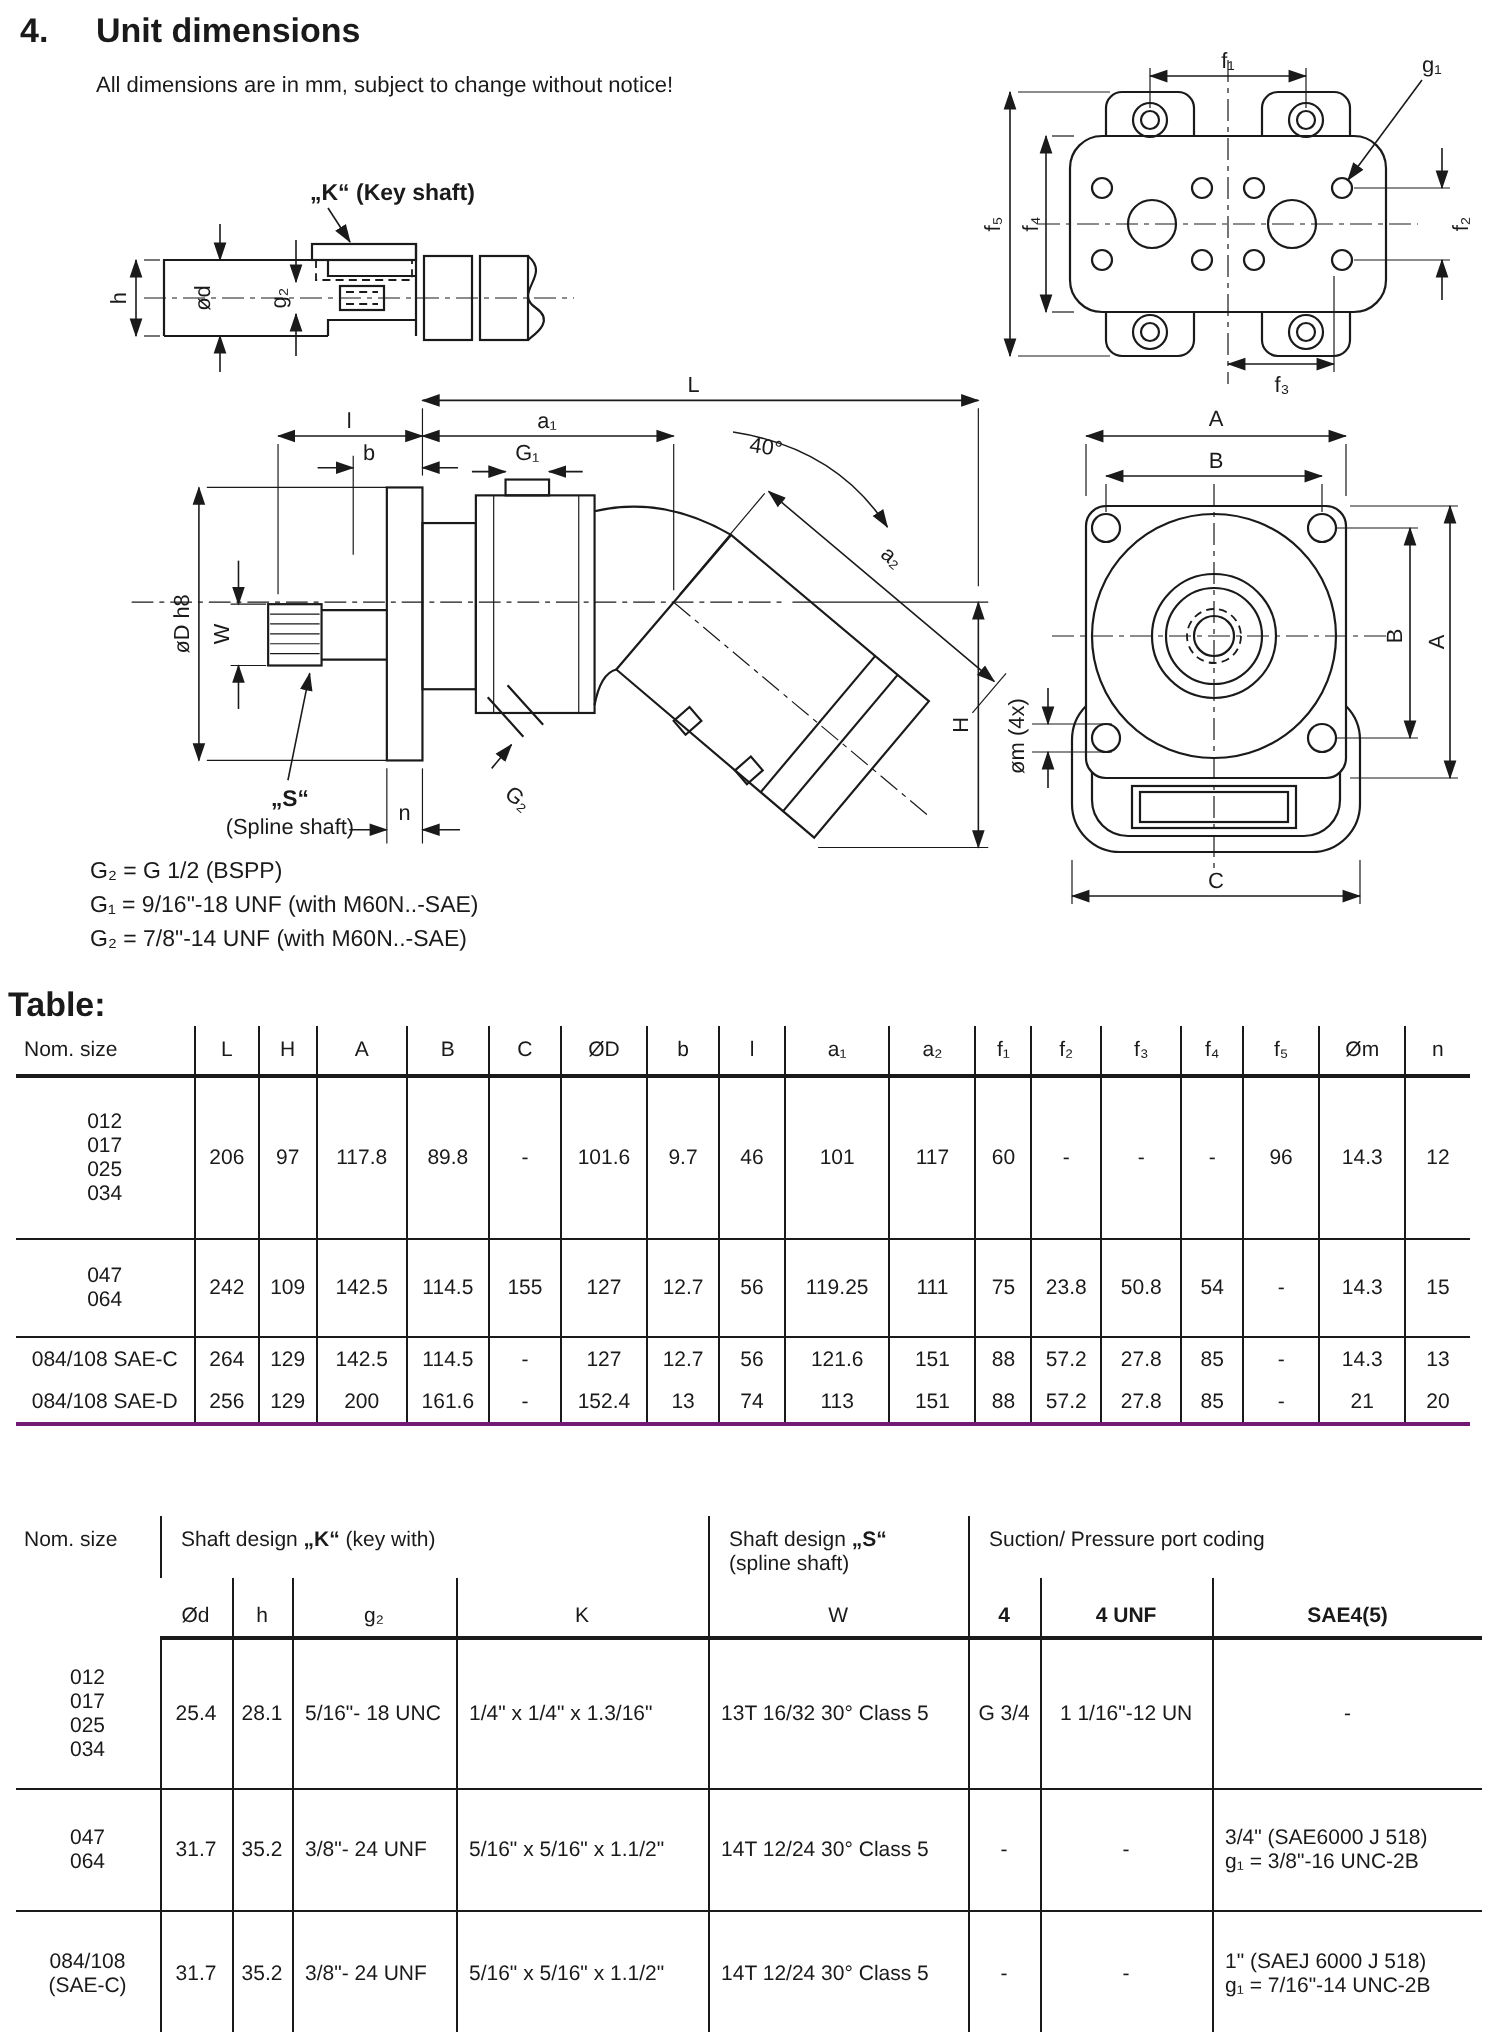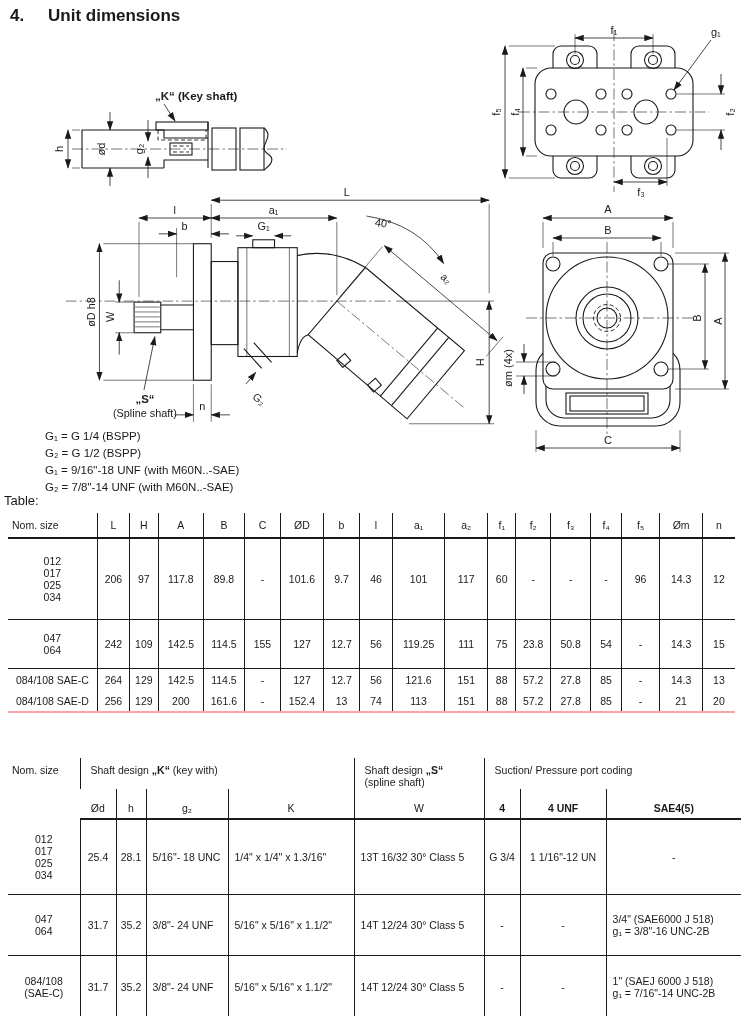--- a/index.html
+++ b/index.html
@@ -3,56 +3,57 @@
 <meta charset="utf-8">
 <style>
   html,body{margin:0;padding:0;background:#fff;}
   body{width:745px;font-family:"Liberation Sans","DejaVu Sans",sans-serif;color:#1a1a1a;}
   .top{position:relative;height:510px;}
   .abs{position:absolute;}
   .sec-num{left:10px;top:6px;font-size:17px;font-weight:bold;}
   .title{left:48px;top:6px;font-size:17px;font-weight:bold;}
   .subtitle{left:48px;top:37px;font-size:11px;}
   .notes{left:45px;top:428px;font-size:11.5px;line-height:17px;}
-  .tbl-label{left:4px;top:493px;font-size:13px;font-weight:normal;}
+  .tbl-label{left:4px;top:493px;font-size:17px;font-weight:bold;}
   
   .ol{fill:none;stroke:#1a1a1a;stroke-width:1.1;}
   .olf{fill:#fff;stroke:#1a1a1a;stroke-width:1.1;}
   .tl{fill:none;stroke:#1a1a1a;stroke-width:.6;}
   .cl{fill:none;stroke:#1a1a1a;stroke-width:.6;stroke-dasharray:11 3 2.5 3;}
   .hd{fill:none;stroke:#1a1a1a;stroke-width:.9;stroke-dasharray:4 2.6;}
   .dim{fill:none;stroke:#1a1a1a;stroke-width:.8;marker-start:url(#arr);marker-end:url(#arr);}
   .de{fill:none;stroke:#1a1a1a;stroke-width:.8;marker-end:url(#arr);}
   svg text{font-family:"Liberation Sans","DejaVu Sans",sans-serif;font-size:11px;fill:#1a1a1a;}
   svg text.bt{font-weight:bold;font-size:11.5px;}
   
   table{border-collapse:collapse;table-layout:fixed;}
   #t1{margin:3px 10px 0 8px;width:727px;font-size:10.5px;}
   #t2{margin:45px 8px 0 8px;width:729px;font-size:10.5px;}
   th,td{font-weight:normal;padding:1px 2px;text-align:center;vertical-align:middle;border-left:1px solid #1a1a1a;}
   th:first-child,td:first-child{border-left:none;margin-left:48px;}
   #t1 thead th{height:22px;border-bottom:2px solid #1a1a1a;}
   #t1 thead th:first-child{text-align:left;padding-left:4px;}
   tr.ge td{border-bottom:1px solid #1a1a1a;}
-  tr.end td{border-bottom:2px solid #fca5a5;}
+  tr.end td{border-bottom:2px solid #701a75;}
   .pre{white-space:pre-line;}
   .h78 td{height:78px;} .h46 td{height:46px;} .h19 td{height:19px;}
   #t2 .gh th{border-bottom:none;padding-top:6px;text-align:left;padding-left:10px;vertical-align:top;}
   #t2 .gh th.nomh{padding-left:4px;}
   #t2 .sh th{height:24px;border-bottom:2px solid #1a1a1a;vertical-align:bottom;padding-bottom:4px;}
   #t2 .b{font-weight:bold;}
   #t2 td.l{text-align:left;padding-left:6px;}
   #t2 .h72 td{height:72px;} #t2 .h58 td{height:58px;} #t2 .h60 td{height:60px;}
 </style>
 </head>
 <body>
 
 <div class="top">
   <span class="abs sec-num">4.</span>
   <span class="abs title">Unit dimensions</span>
+  <span class="abs subtitle">All dimensions are in mm, subject to change without notice!</span>
 
   <svg class="abs" style="left:52px;top:88px;" width="245" height="110" viewBox="0 0 245 110">
     <defs>
       <marker id="arr" viewBox="0 0 10 8" markerWidth="9.5" markerHeight="7.5" refX="9.3" refY="4" orient="auto-start-reverse" markerUnits="userSpaceOnUse">
         <path d="M0,0.6 L10,4 L0,7.4 z" fill="#1a1a1a"></path>
       </marker>
     </defs>
     <line class="cl" x1="20" y1="61" x2="235" y2="61"></line>
     <path class="ol" d="M30,80 L30,42 L112,42"></path>
     <line class="ol" x1="30" y1="80" x2="112" y2="80"></line>
@@ -242,21 +243,20 @@
     <line class="de" x1="26" y1="148" x2="26" y2="166"></line>
     <line class="de" x1="26" y1="198" x2="26" y2="180"></line>
     <text text-anchor="middle" transform="rotate(-90 11,172)" x="11" y="175">øm (4x)</text>
     <line class="tl" x1="38" y1="234" x2="38" y2="256"></line>
     <line class="tl" x1="182" y1="234" x2="182" y2="256"></line>
     <line class="dim" x1="38" y1="252" x2="182" y2="252"></line>
     <text text-anchor="middle" x="110" y="248">C</text>
   </svg>
 
   <div class="abs notes">
-    <div>G₁ = G 1/4 (BSPP)</div>
     <div>G₂ = G 1/2 (BSPP)</div>
     <div>G₁ = 9/16"-18 UNF (with M60N..-SAE)</div>
     <div>G₂ = 7/8"-14 UNF (with M60N..-SAE)</div>
   </div>
   <span class="abs tbl-label">Table:</span>
 </div>
 
 <table id="t1">
   <colgroup>
     <col style="width:88px">

